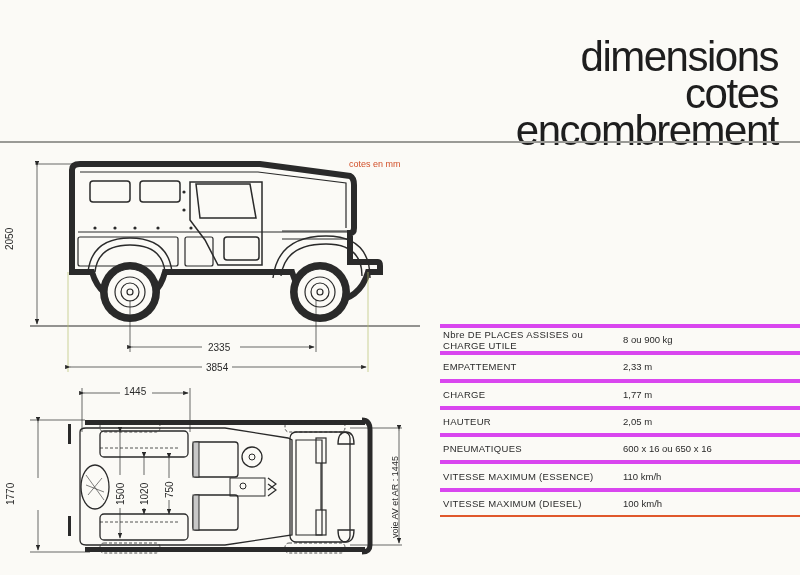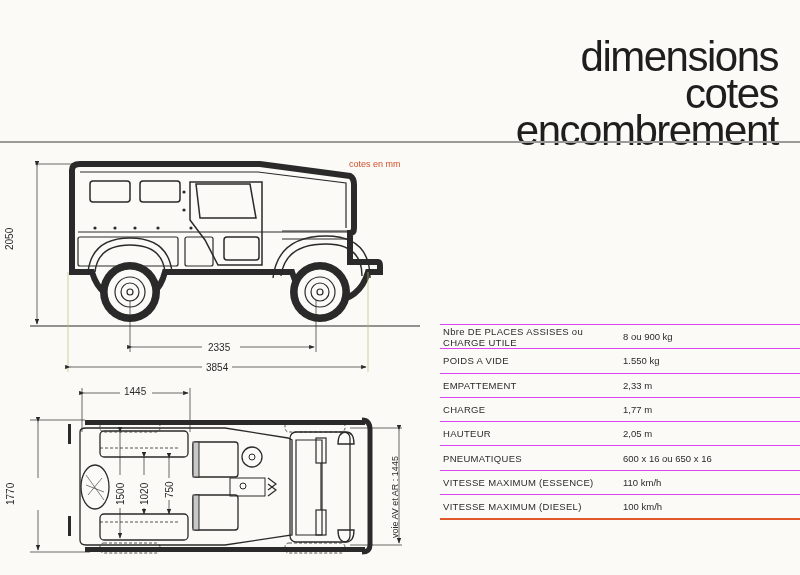--- a/index.html
+++ b/index.html
@@ -21,21 +21,21 @@
   }
   .cotes {
     position:absolute; left:349px; top:159px; font-size:9px; color:#d2502a;
   }
   svg.drawing { position:absolute; left:0; top:0; }
   .dim { font-size:10px; fill:#2a2a2a; font-family:"Liberation Sans", sans-serif; }
   .specs {
     position:absolute; left:440px; top:324px; width:360px;
   }
   .spec-row {
-    position:relative; height:23.3px; border-top:1px solid #d946ef;
+    position:relative; height:23.3px; border-top:4px solid #d946ef;
     display:flex; align-items:center; font-size:9.5px; color:#2a2a2a;
   }
   .spec-row:last-child { border-bottom:2px solid #e0582c;justify-content:flex-end; }
   .spec-label { width:180px; padding-left:3px; letter-spacing:0.3px; }
   .spec-value { flex:1; padding-left:0; }
 </style>
 </head>
 <body>
 
 <div class="title">
@@ -193,24 +193,20 @@
   <text class="dim" x="173" y="498" transform="rotate(-90 173 498)">750</text>
   <text class="dim" x="398" y="538" transform="rotate(-90 398 538)" style="font-size:9px">voie AV et AR : 1445</text>
 </svg>
 
 <div class="specs">
   <div class="spec-row">
     <span class="spec-label">Nbre DE PLACES ASSISES ou CHARGE UTILE</span>
     <span class="spec-value">8 ou 900 kg</span>
   </div>
   <div class="spec-row">
-    <span class="spec-label">POIDS A VIDE</span>
-    <span class="spec-value">1.550 kg</span>
-  </div>
-  <div class="spec-row">
     <span class="spec-label">EMPATTEMENT</span>
     <span class="spec-value">2,33 m</span>
   </div>
   <div class="spec-row">
     <span class="spec-label">CHARGE</span>
     <span class="spec-value">1,77 m</span>
   </div>
   <div class="spec-row">
     <span class="spec-label">HAUTEUR</span>
     <span class="spec-value">2,05 m</span>

